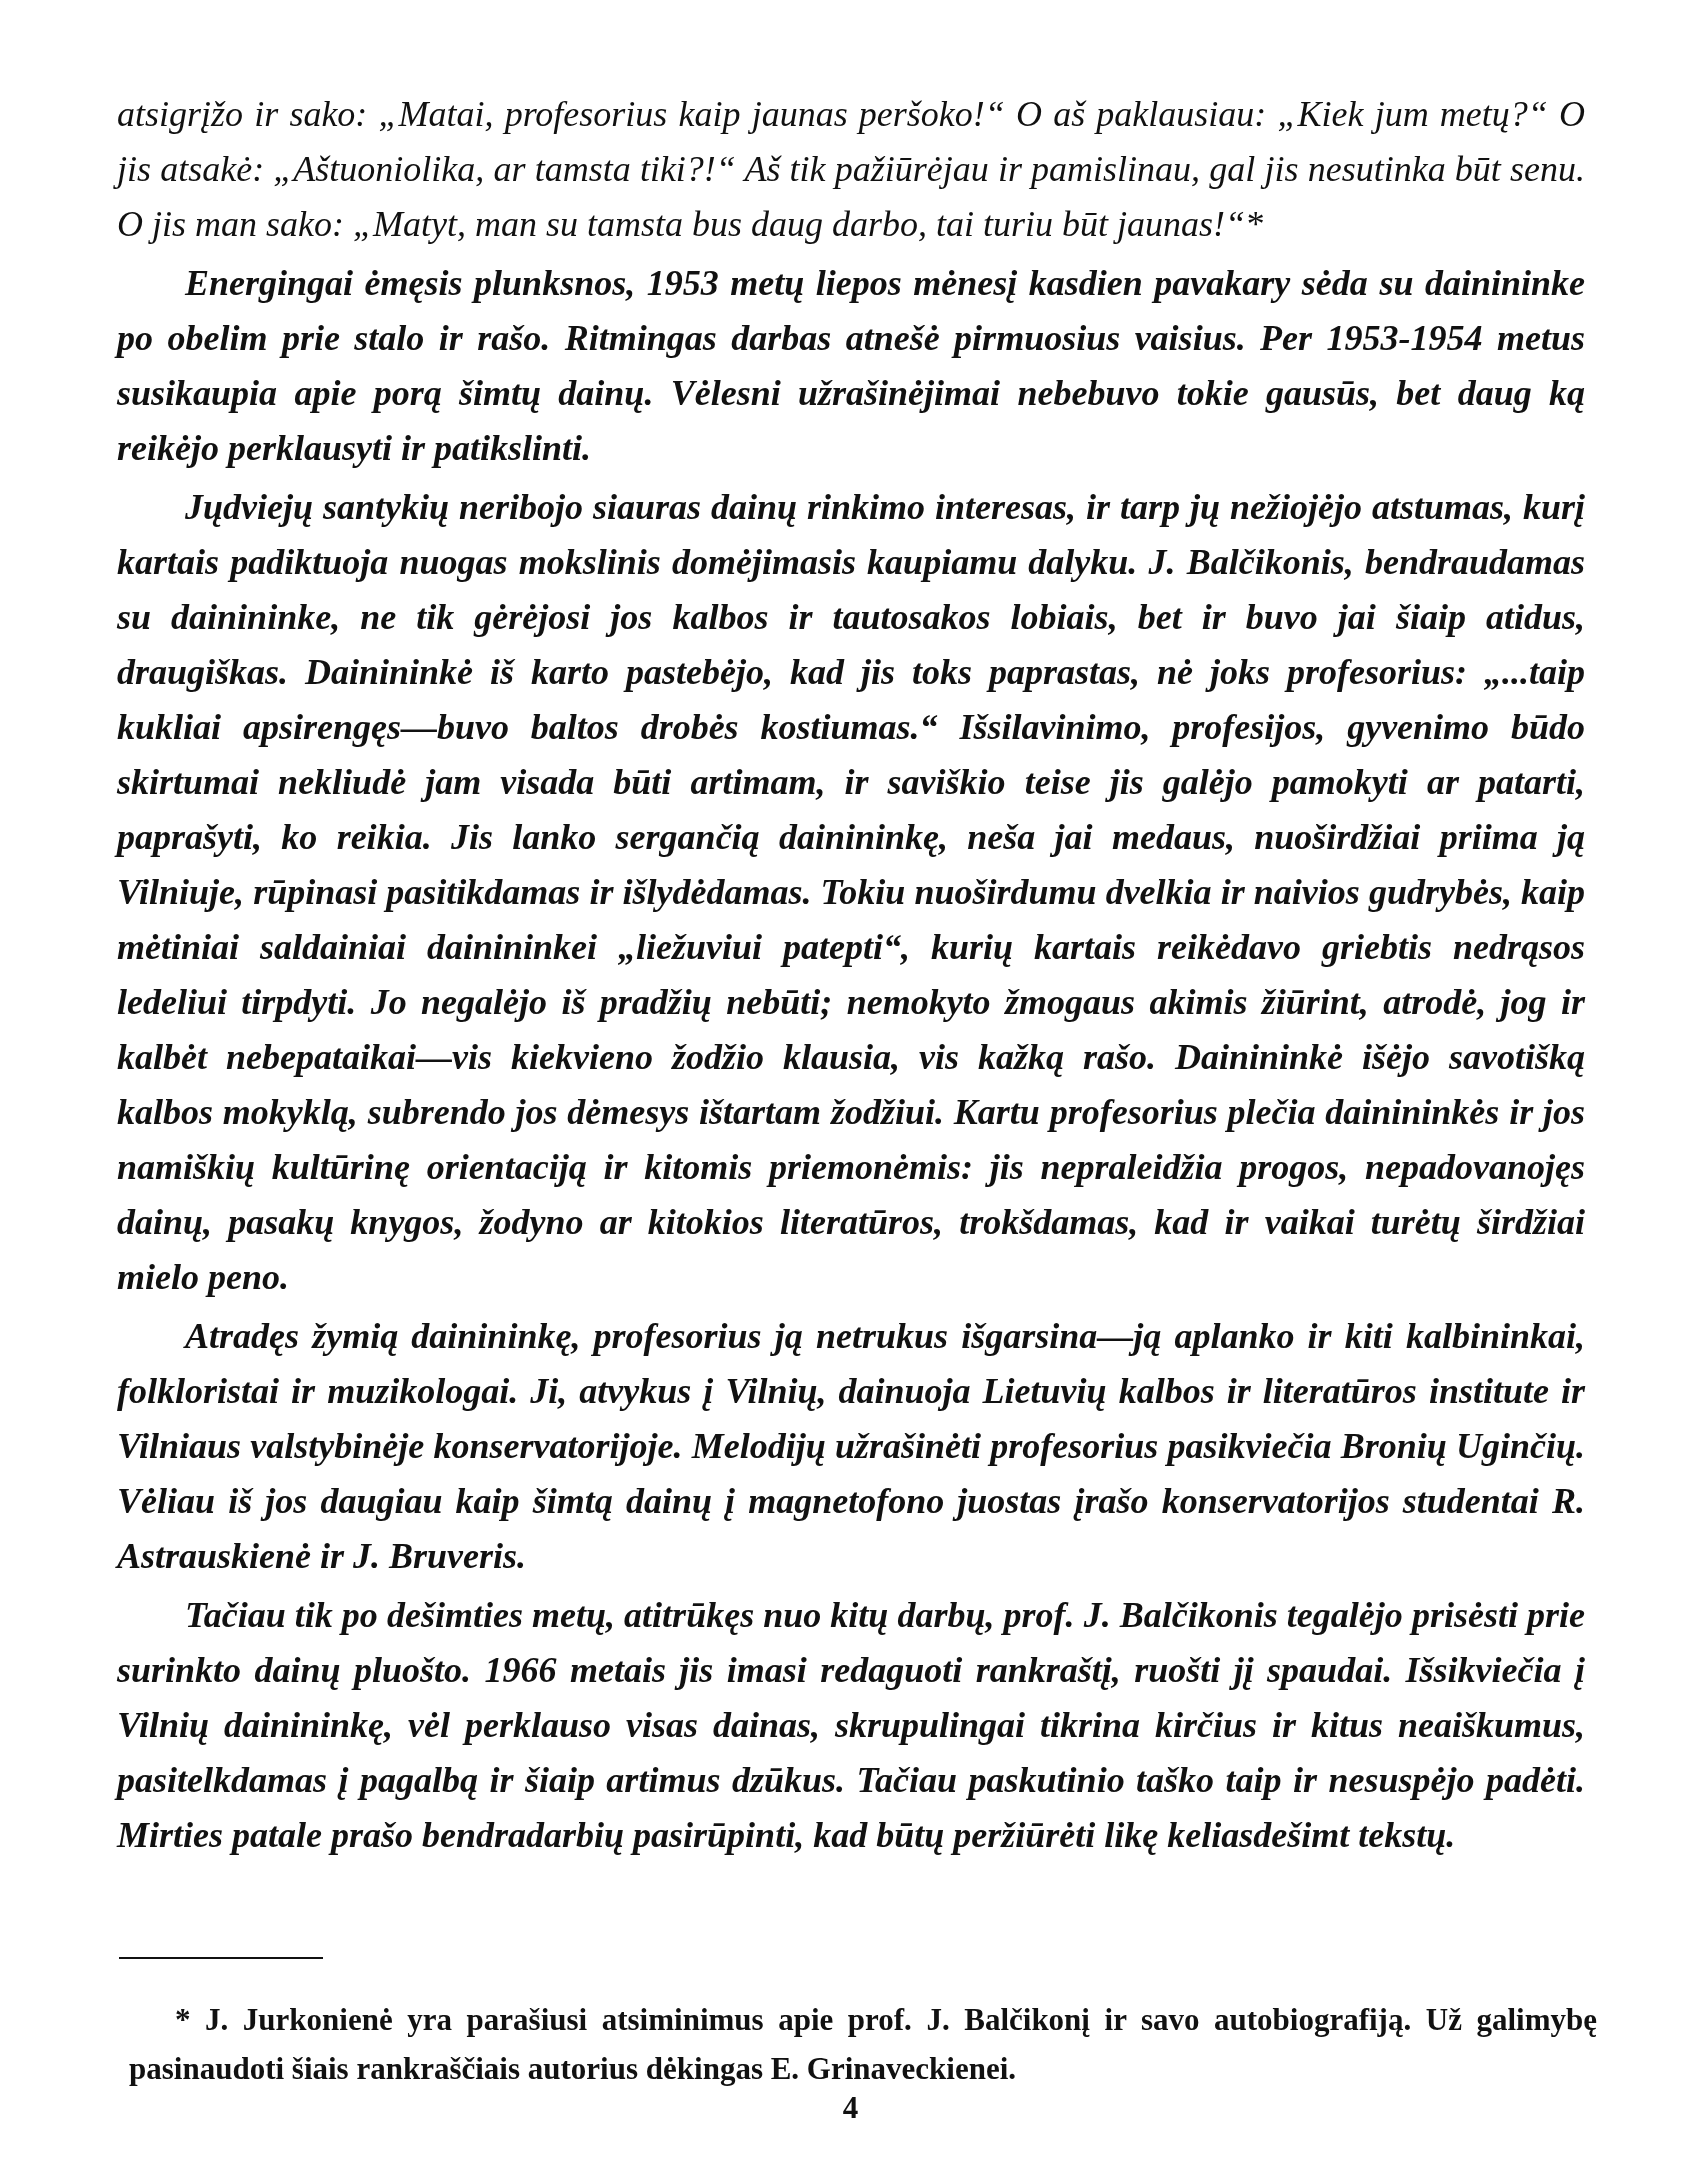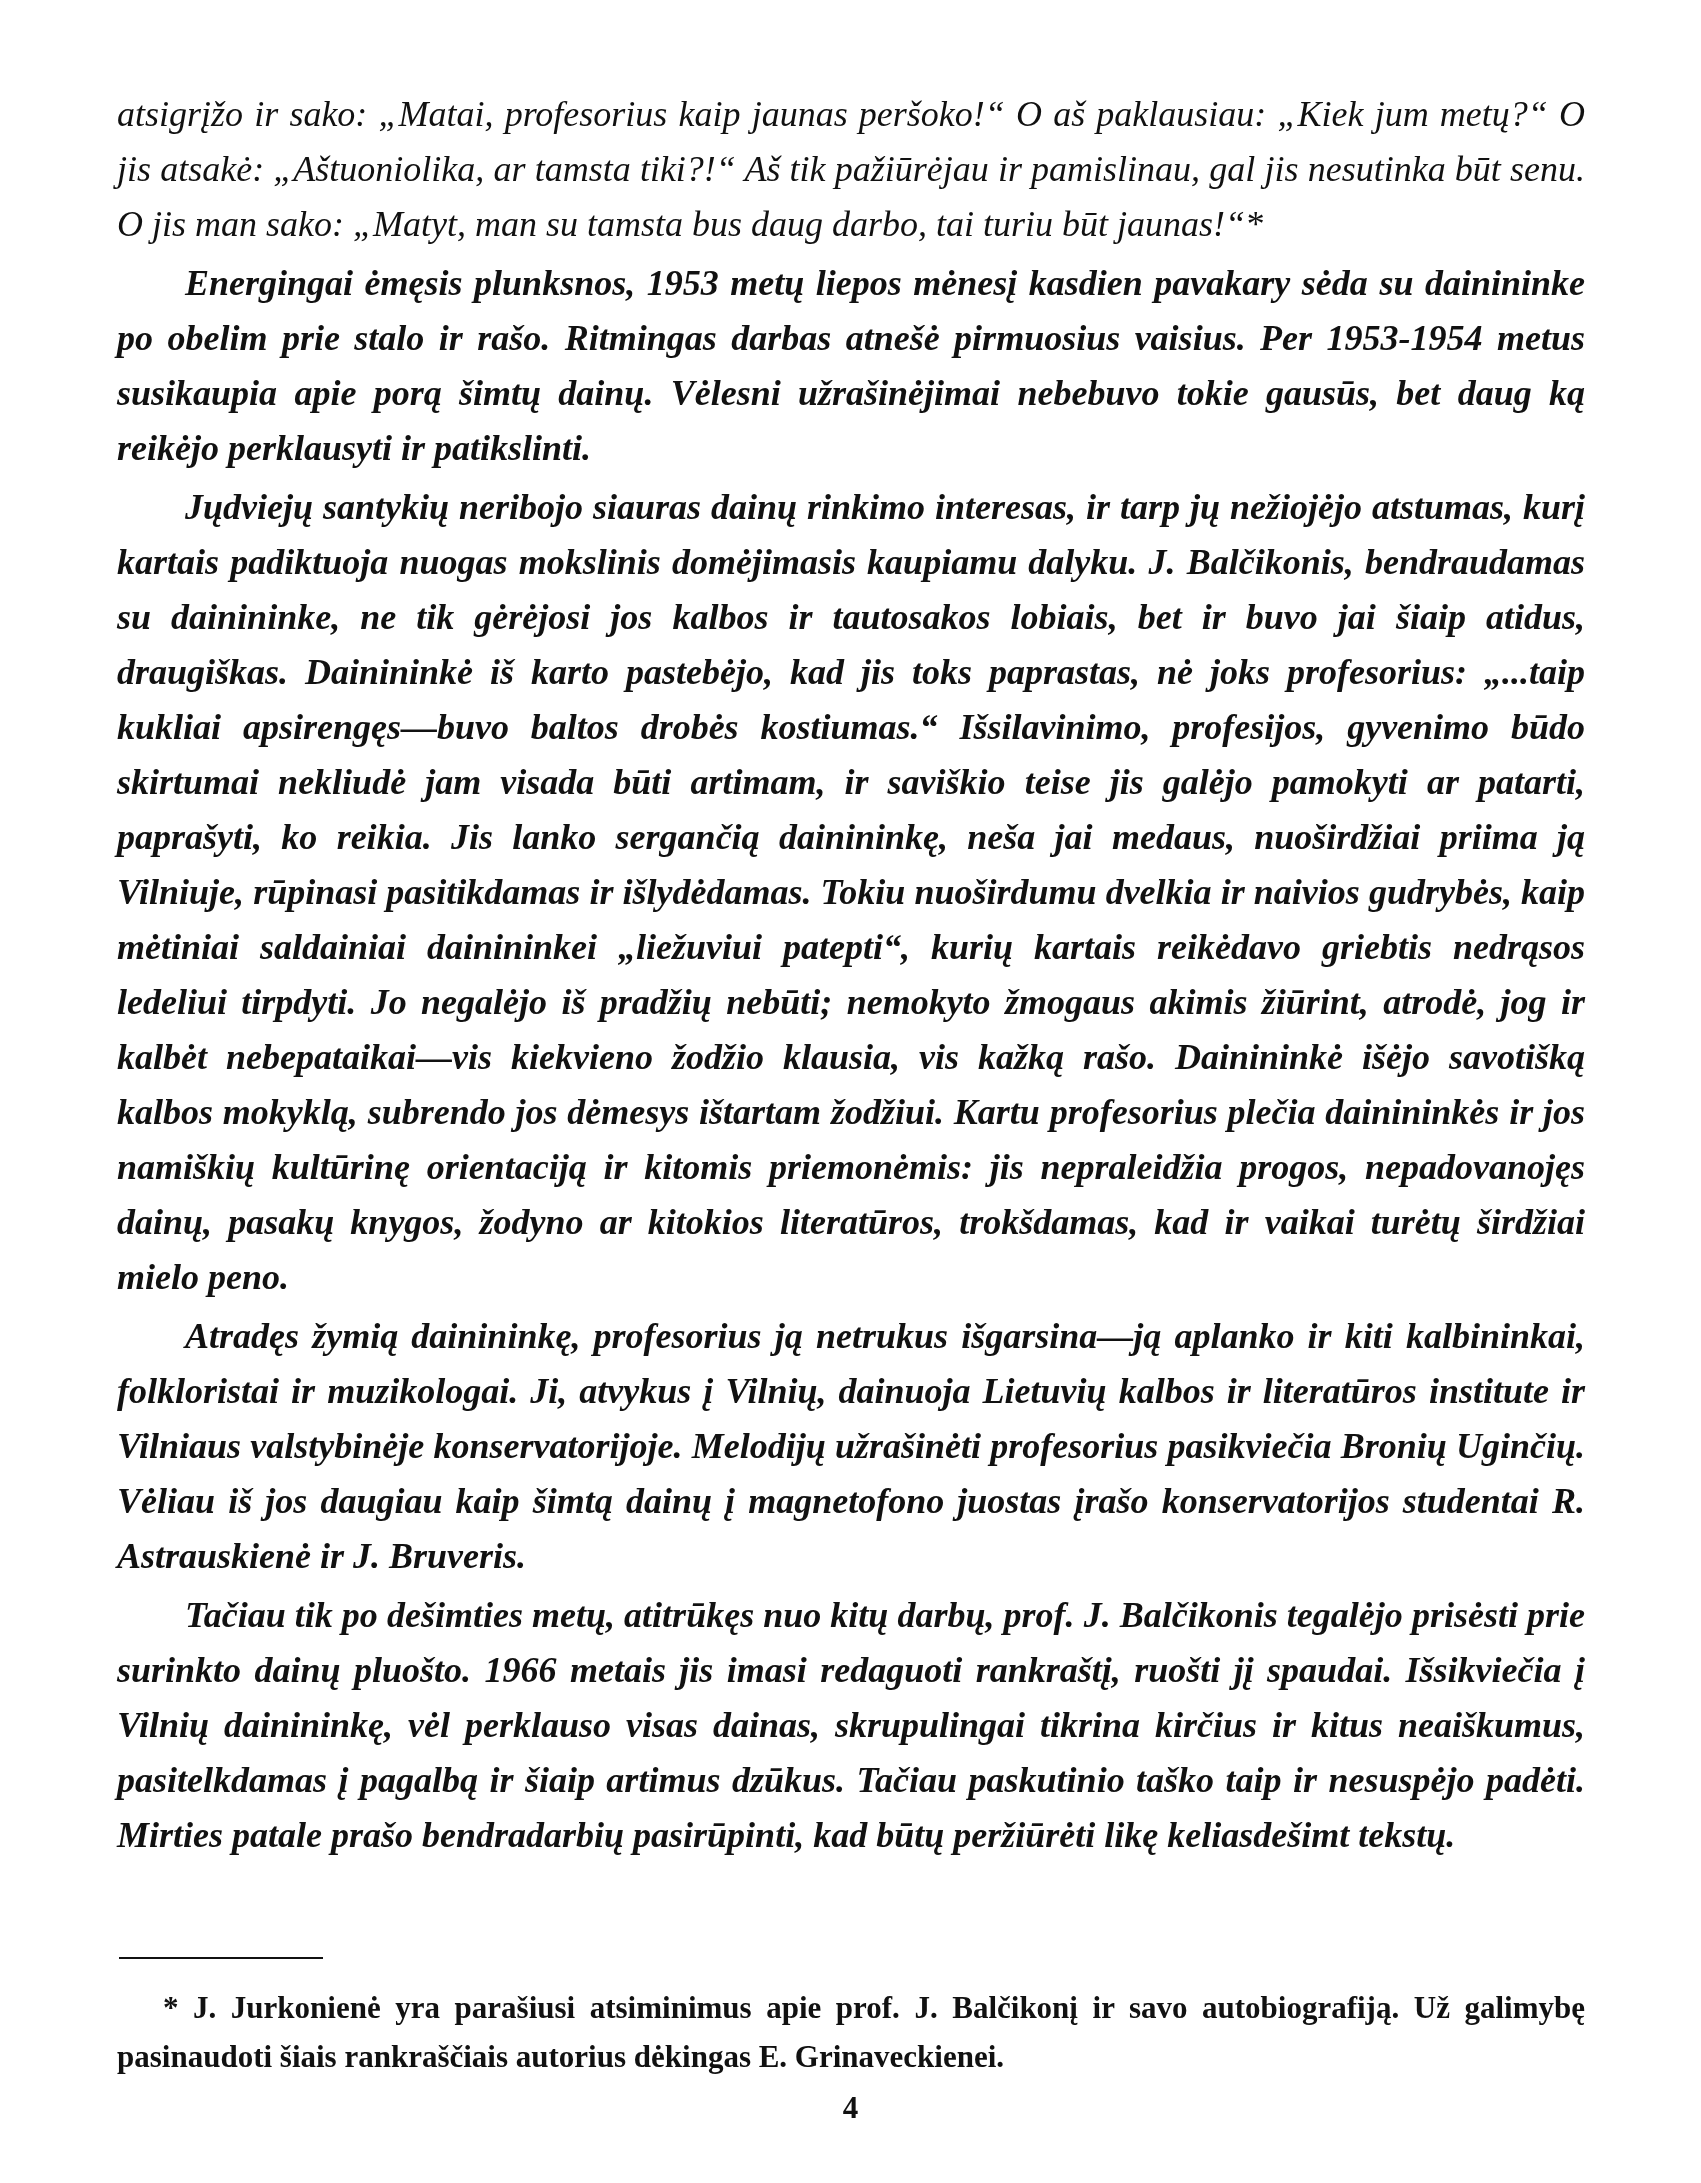--- a/index.html
+++ b/index.html
@@ -20,15 +20,15 @@
   <div class="body-text">
     <p class="para">atsigrįžo ir sako: „Matai, profesorius kaip jaunas peršoko!“ O aš paklausiau: „Kiek jum metų?“ O jis atsakė: „Aštuoniolika, ar tamsta tiki?!“ Aš tik pažiūrėjau ir pamislinau, gal jis nesutinka būt senu. O jis man sako: „Matyt, man su tamsta bus daug darbo, tai turiu būt jaunas!“*</p>
     <p class="para indent">Energingai ėmęsis plunksnos, 1953 metų liepos mėnesį kasdien pavakary sėda su dainininke po obelim prie stalo ir rašo. Ritmingas darbas atnešė pirmuosius vaisius. Per 1953-1954 metus susikaupia apie porą šimtų dainų. Vėlesni užrašinėjimai nebebuvo tokie gausūs, bet daug ką reikėjo perklausyti ir patikslinti.</p>
     <p class="para indent">Jųdviejų santykių neribojo siauras dainų rinkimo interesas, ir tarp jų nežiojėjo atstumas, kurį kartais padiktuoja nuogas mokslinis domėjimasis kaupiamu dalyku. J. Balčikonis, bendraudamas su dainininke, ne tik gėrėjosi jos kalbos ir tautosakos lobiais, bet ir buvo jai šiaip atidus, draugiškas. Dainininkė iš karto pastebėjo, kad jis toks paprastas, nė joks profesorius: „...taip kukliai apsirengęs—buvo baltos drobės kostiumas.“ Išsilavinimo, profesijos, gyvenimo būdo skirtumai nekliudė jam visada būti artimam, ir saviškio teise jis galėjo pamokyti ar patarti, paprašyti, ko reikia. Jis lanko sergančią dainininkę, neša jai medaus, nuoširdžiai priima ją Vilniuje, rūpinasi pasitikdamas ir išlydėdamas. Tokiu nuoširdumu dvelkia ir naivios gudrybės, kaip mėtiniai saldainiai dainininkei „liežuviui patepti“, kurių kartais reikėdavo griebtis nedrąsos ledeliui tirpdyti. Jo negalėjo iš pradžių nebūti; nemokyto žmogaus akimis žiūrint, atrodė, jog ir kalbėt nebepataikai—vis kiekvieno žodžio klausia, vis kažką rašo. Dainininkė išėjo savotišką kalbos mokyklą, subrendo jos dėmesys ištartam žodžiui. Kartu profesorius plečia dainininkės ir jos namiškių kultūrinę orientaciją ir kitomis priemonėmis: jis nepraleidžia progos, nepadovanojęs dainų, pasakų knygos, žodyno ar kitokios literatūros, trokšdamas, kad ir vaikai turėtų širdžiai mielo peno.</p>
     <p class="para indent">Atradęs žymią dainininkę, profesorius ją netrukus išgarsina—ją aplanko ir kiti kalbininkai, folkloristai ir muzikologai. Ji, atvykus į Vilnių, dainuoja Lietuvių kalbos ir literatūros institute ir Vilniaus valstybinėje konservatorijoje. Melodijų užrašinėti profesorius pasikviečia Bronių Uginčių. Vėliau iš jos daugiau kaip šimtą dainų į magnetofono juostas įrašo konservatorijos studentai R. Astrauskienė ir J. Bruveris.</p>
     <p class="para indent">Tačiau tik po dešimties metų, atitrūkęs nuo kitų darbų, prof. J. Balčikonis tegalėjo prisėsti prie surinkto dainų pluošto. 1966 metais jis imasi redaguoti rankraštį, ruošti jį spaudai. Išsikviečia į Vilnių dainininkę, vėl perklauso visas dainas, skrupulingai tikrina kirčius ir kitus neaiškumus, pasitelkdamas į pagalbą ir šiaip artimus dzūkus. Tačiau paskutinio taško taip ir nesuspėjo padėti. Mirties patale prašo bendradarbių pasirūpinti, kad būtų peržiūrėti likę keliasdešimt tekstų.</p>
   </div>
 </div>
 
 <div class="footnote-rule"></div>
-<p class="footnote" style="margin:0;">* J. Jurkonienė yra parašiusi atsiminimus apie prof. J. Balčikonį ir savo autobiografiją. Už galimybę pasinaudoti šiais rankraščiais autorius dėkingas E. Grinaveckienei.</p>
+<p class="footnote" style="margin:12px;">* J. Jurkonienė yra parašiusi atsiminimus apie prof. J. Balčikonį ir savo autobiografiją. Už galimybę pasinaudoti šiais rankraščiais autorius dėkingas E. Grinaveckienei.</p>
 <div class="page-number">4</div>
 
 
 </body></html>

